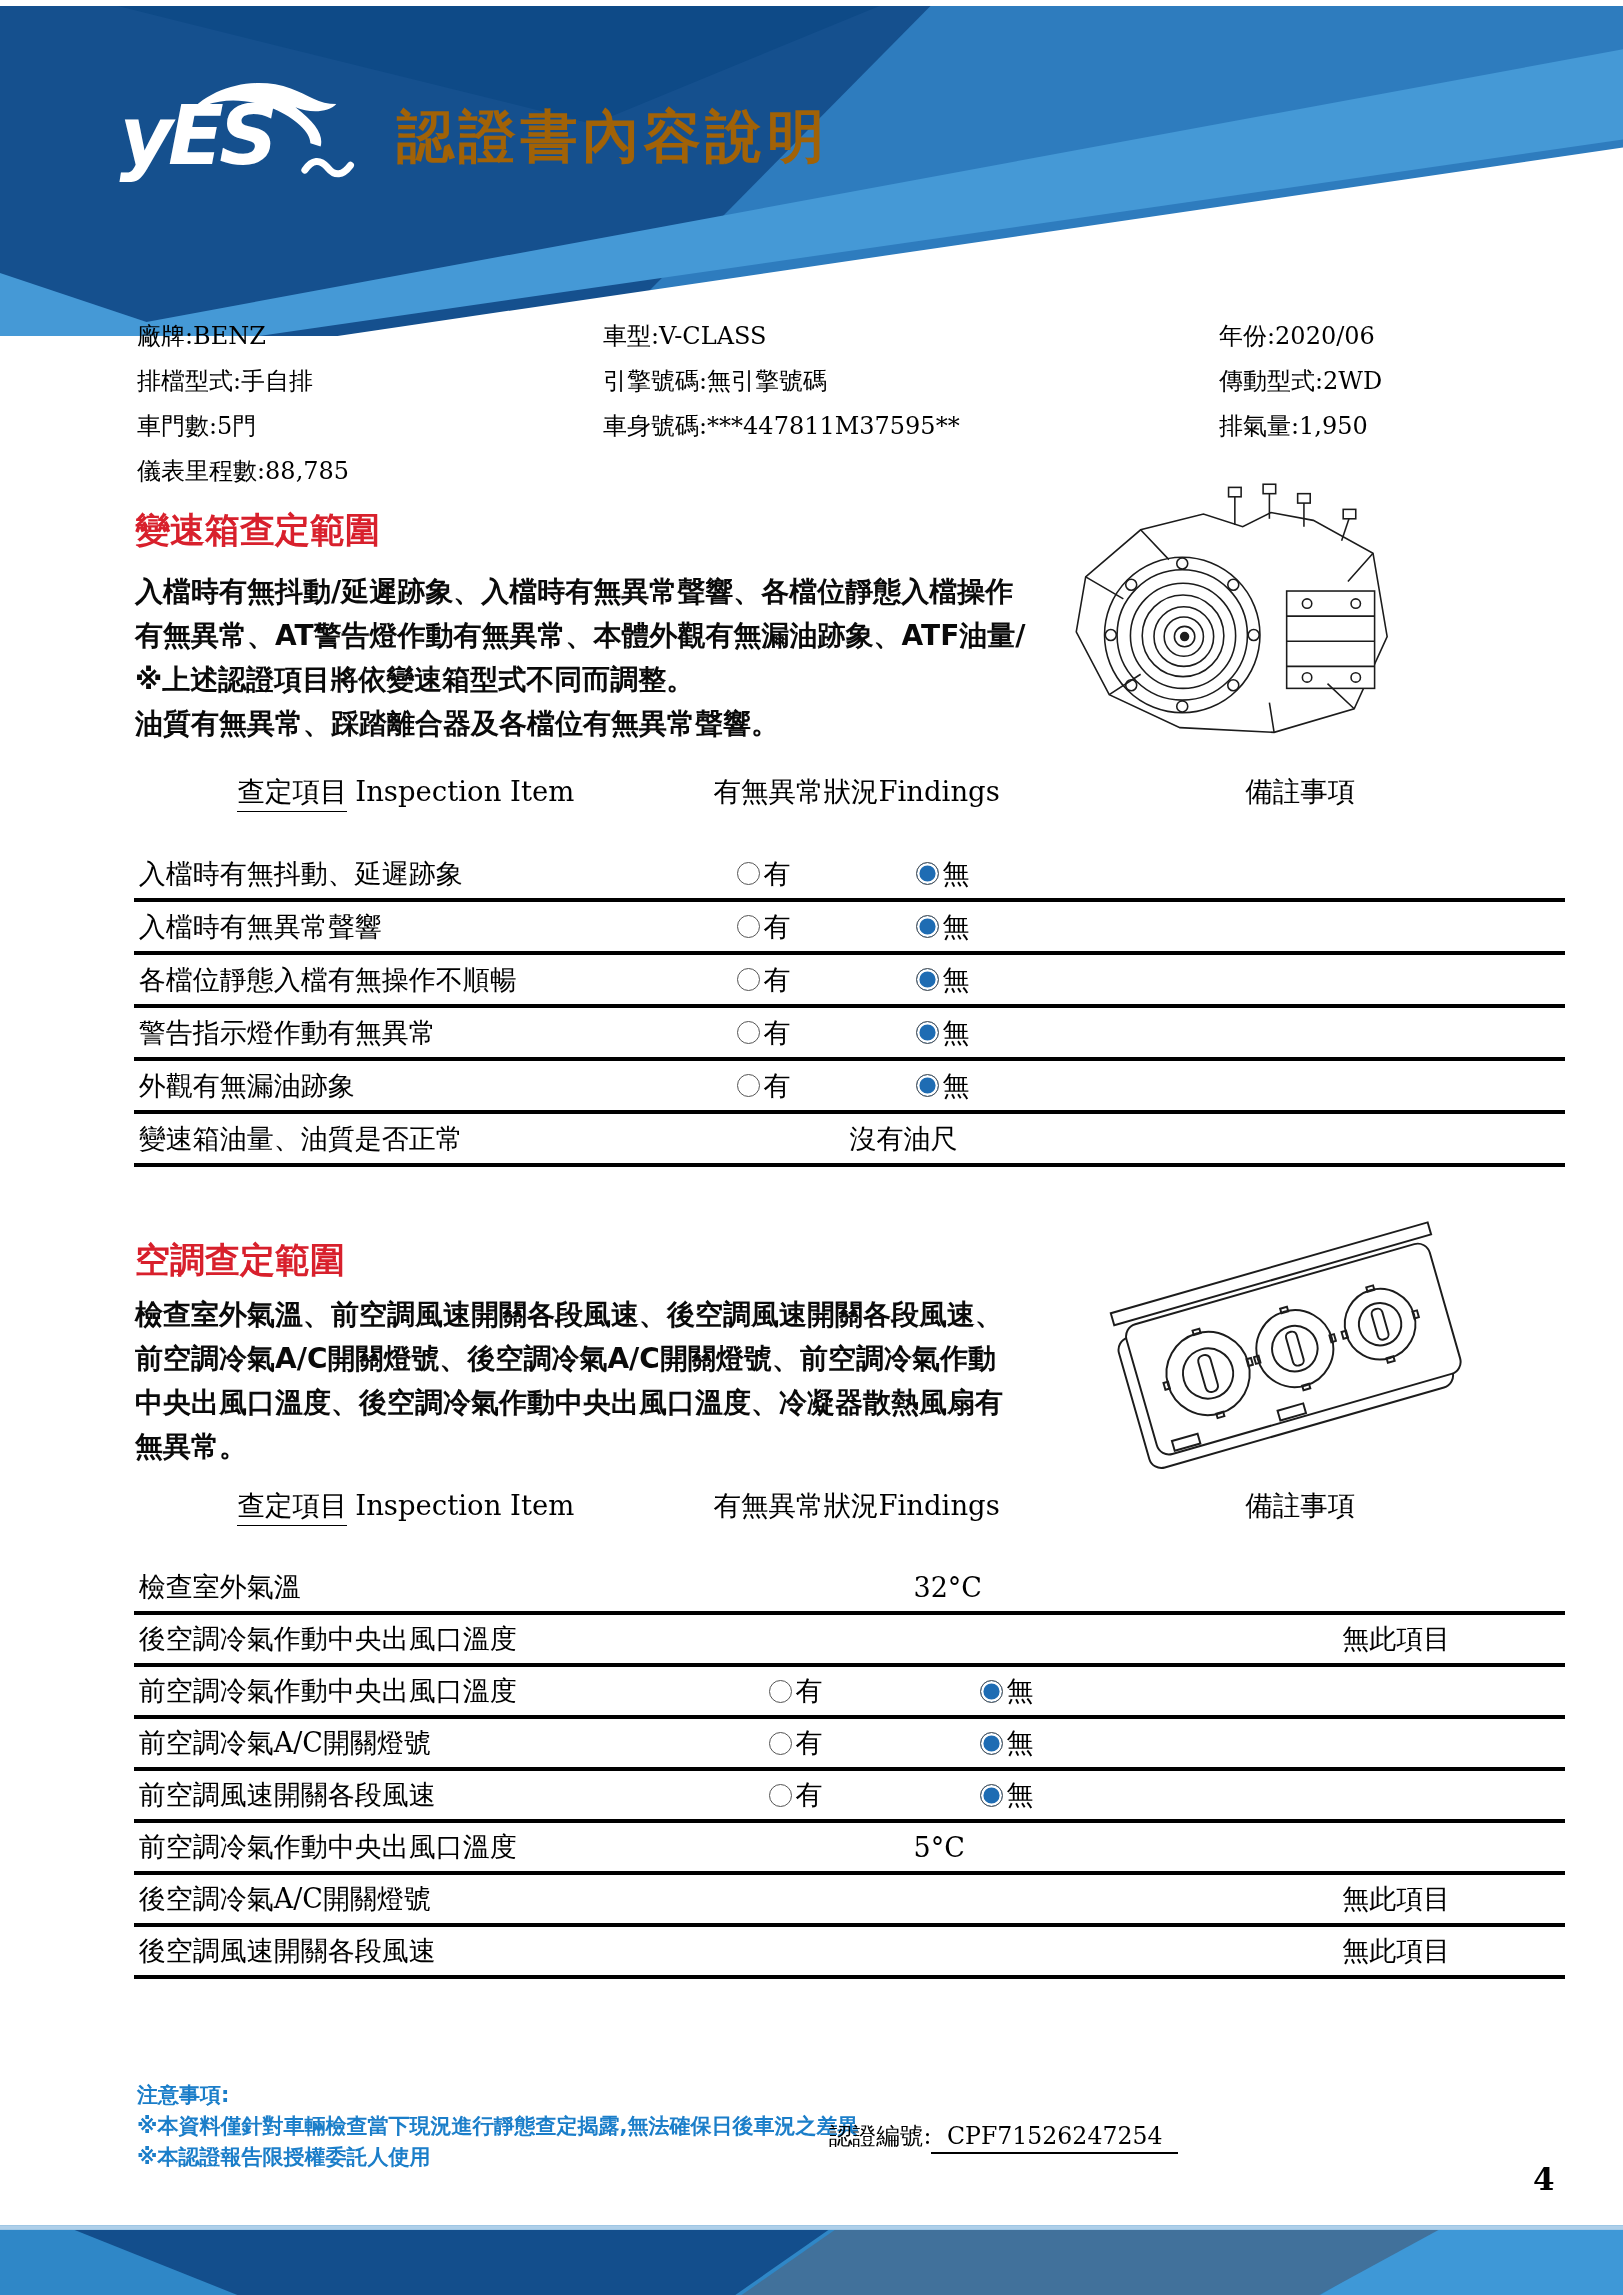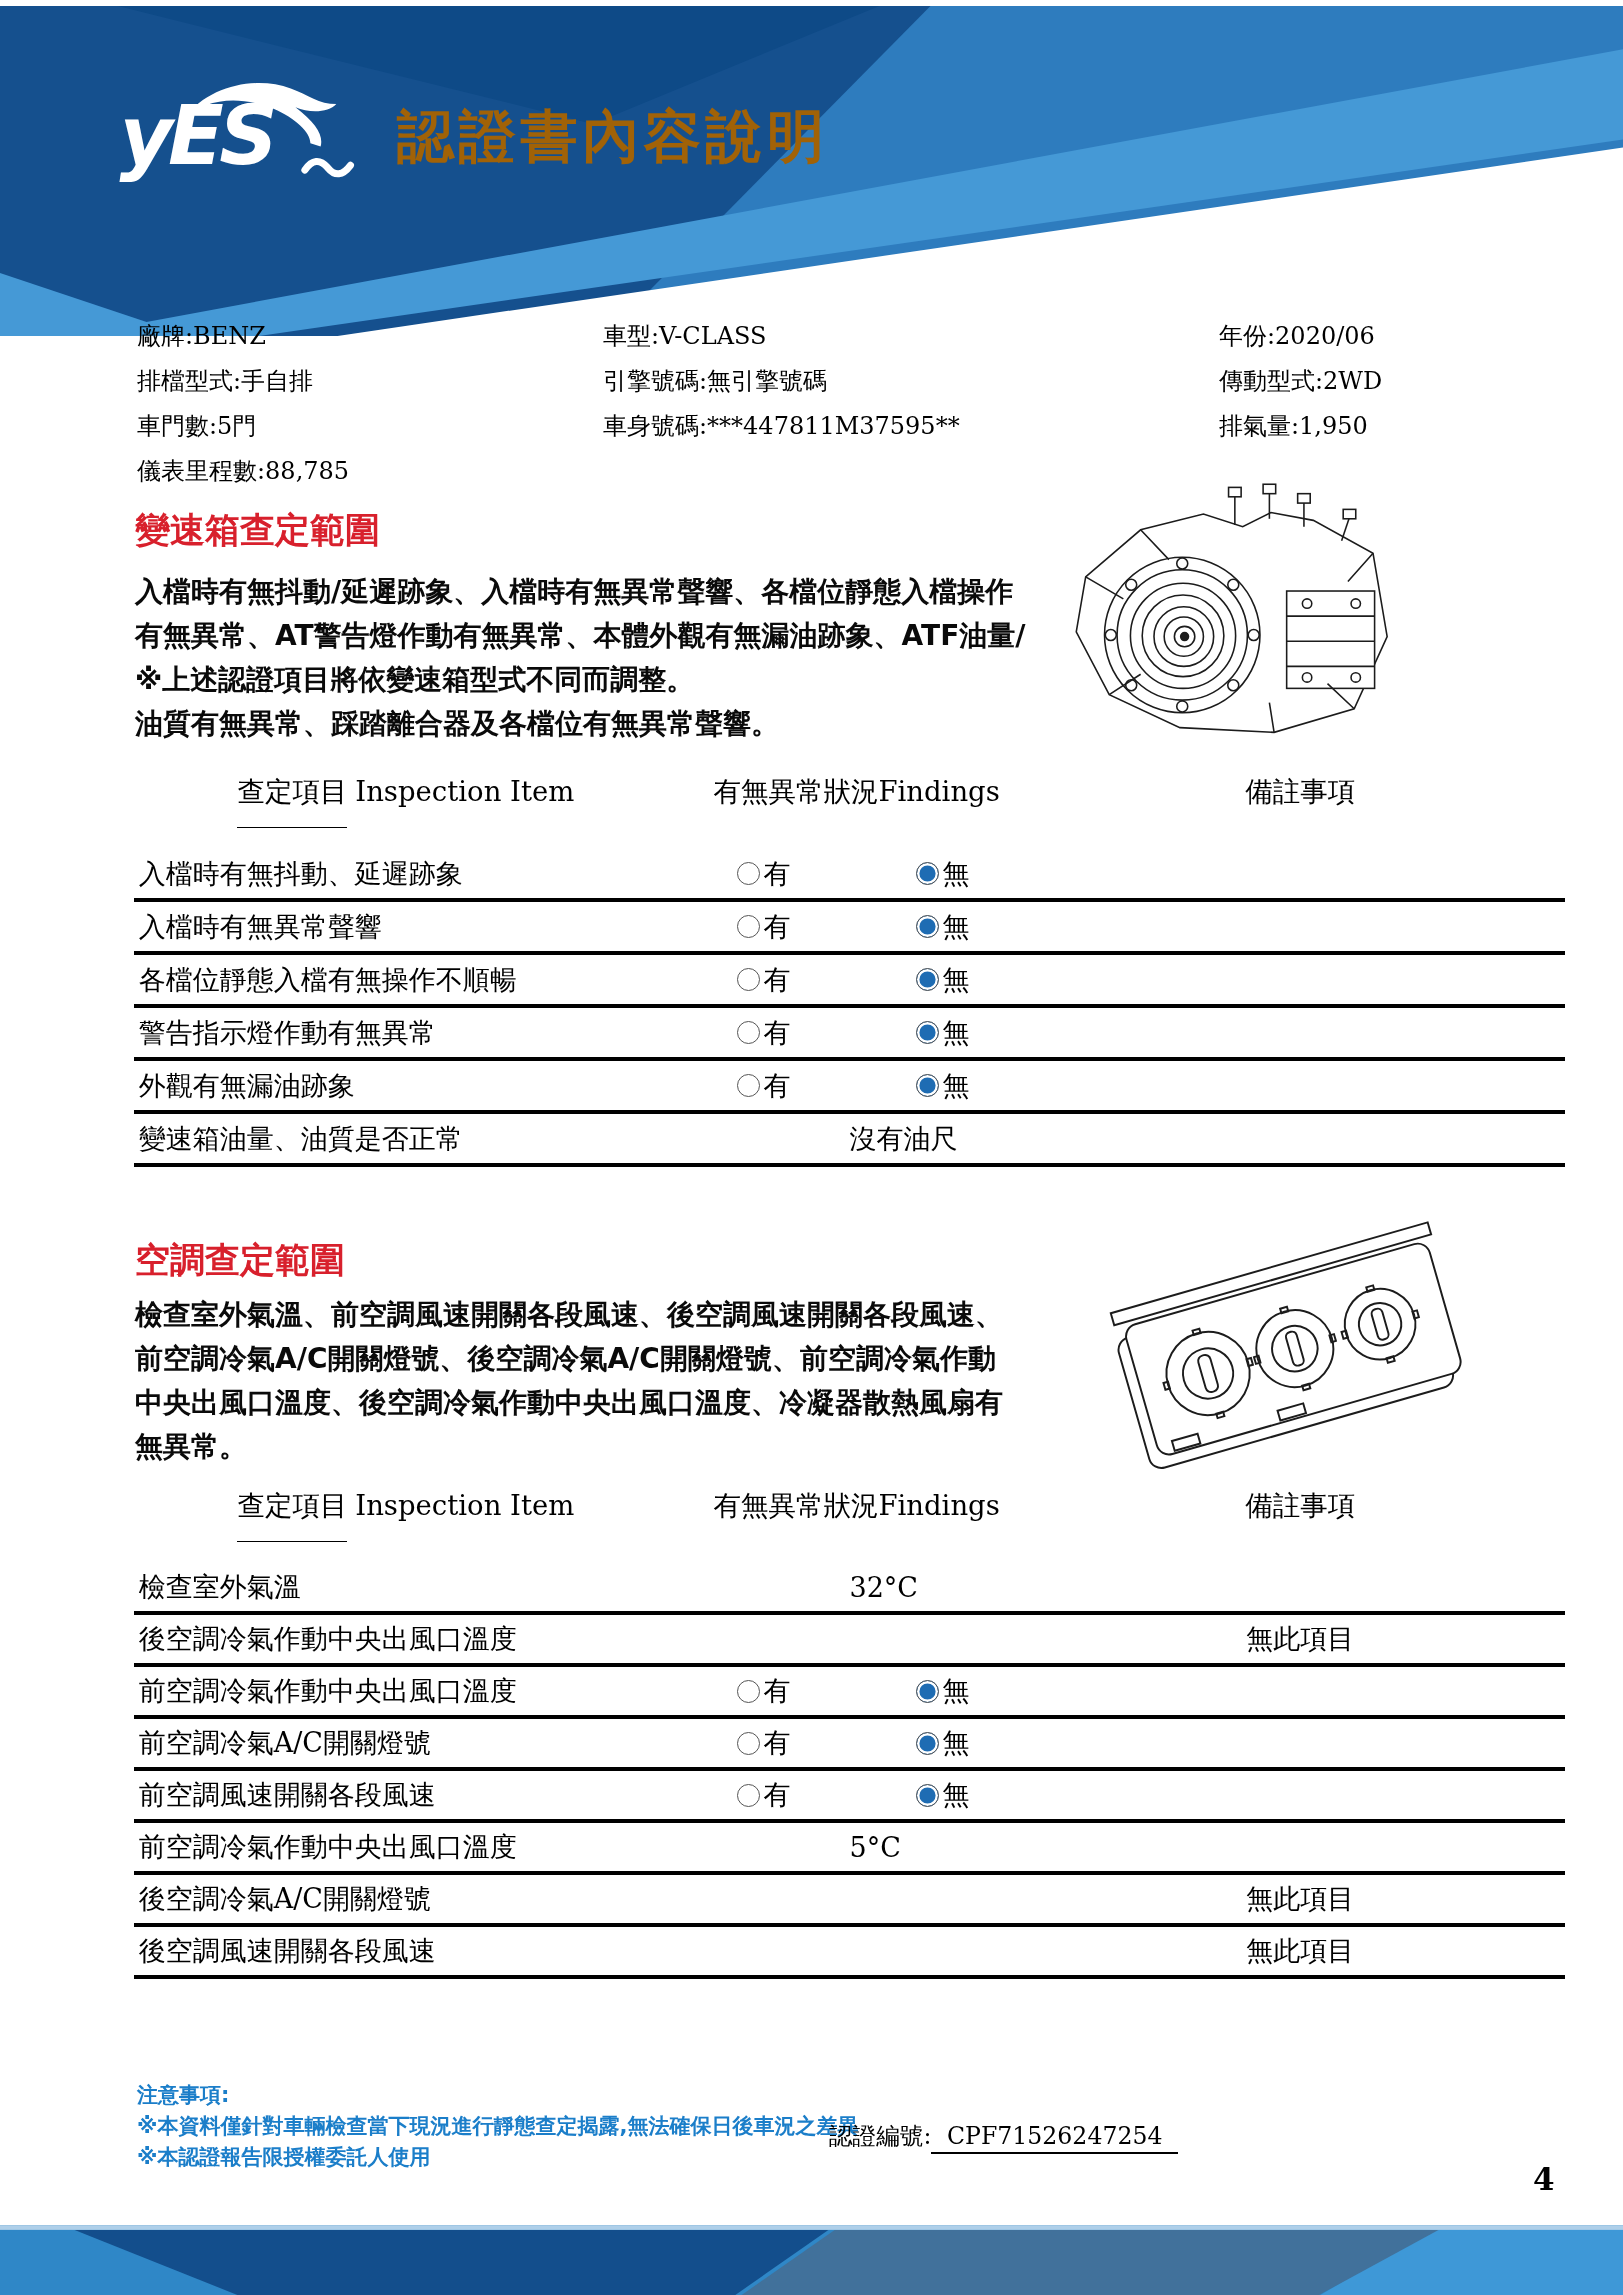--- a/index.html
+++ b/index.html
@@ -36,29 +36,29 @@
     white-space:nowrap;
   }
   .illus { position:absolute; }
   
   .thead {
     position:absolute; left:134px; width:1431px;
     display:grid; grid-template-columns:38% 25% 37%;
     font-size:27.5px; white-space:nowrap;
   }
   .thead > div { text-align:center; }
-  .uz { border-bottom:1.6px solid #000; padding-bottom:20px; margin-right:7.9px; }
+  .uz { border-bottom:1.6px solid #000; padding-bottom:4px; margin-right:7.9px; }
   .trows { position:absolute; left:134px; width:1431px; }
   .trow {
     display:grid; grid-template-columns:38% 12% 13% 37%;
     align-items:center; box-sizing:border-box;
     border-bottom:4.7px solid #000; font-size:27px; white-space:nowrap;
   }
   .t1 .trow { height:53px; }
-  .t2 .trow { height:52px; }
+  .t2 .trow { height:52px;gap:32px; }
   .cell-item { grid-column:1; padding-left:4.7px; overflow:visible; }
   .radio-group { display:flex; align-items:center; justify-content:center; gap:3.9px; }
   .radio-group.c2 { grid-column:2; }
   .radio-group.c3 { grid-column:3; }
   .radio {
     width:21px; height:21px; border-radius:50%;
     border:1.6px solid #555; background:#fff; display:inline-block; flex:0 0 auto;
   }
   .radio.sel { background:#1e6cb3; box-shadow: inset 0 0 0 2.4px #ffffff; }
   .cell-finding { grid-column:3; }

